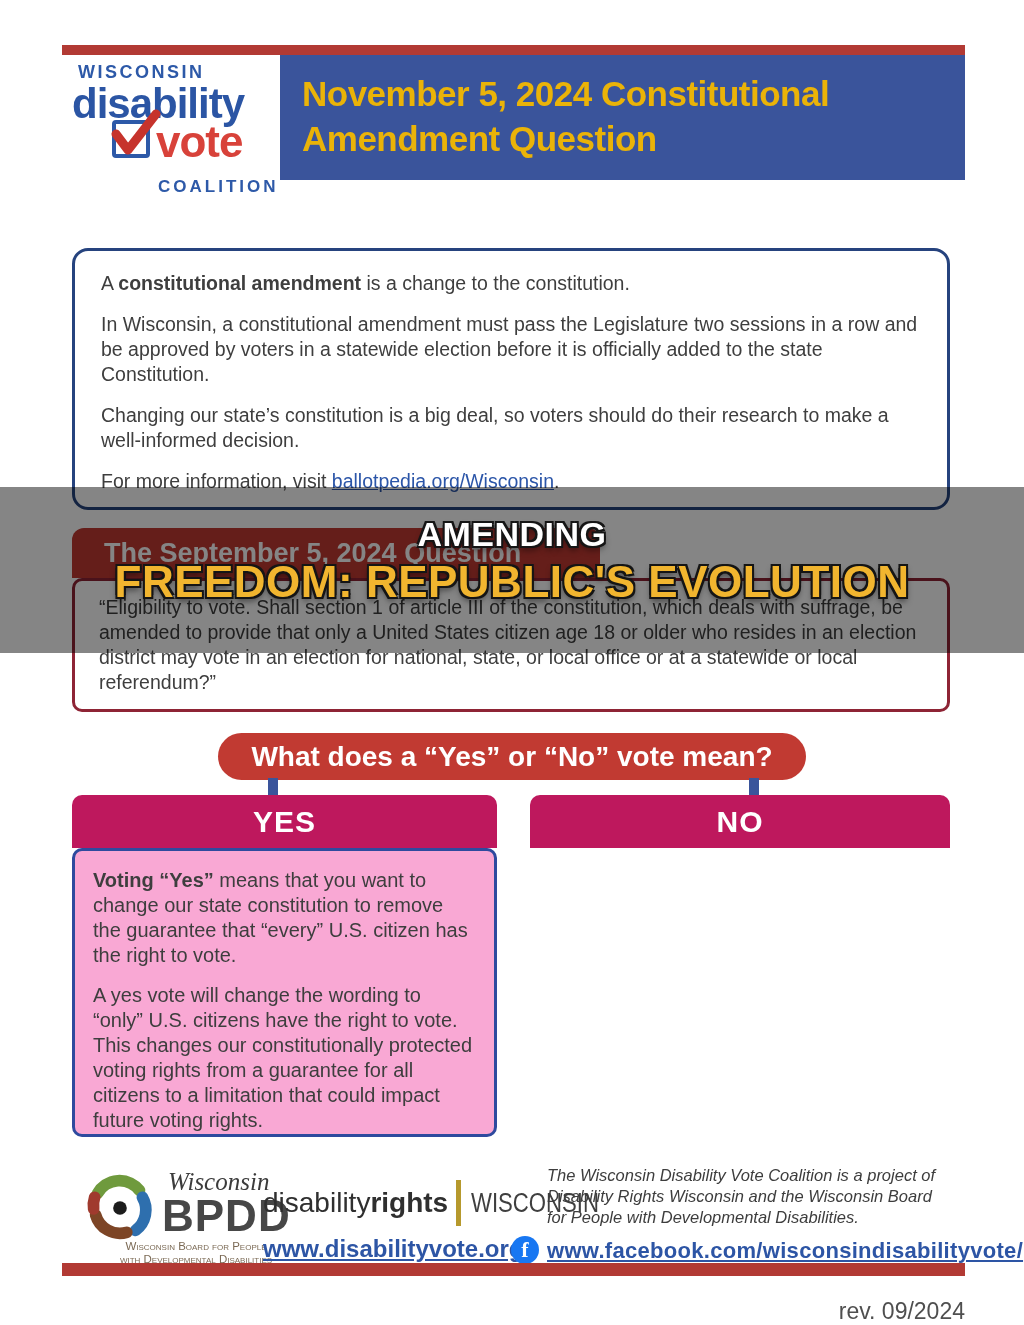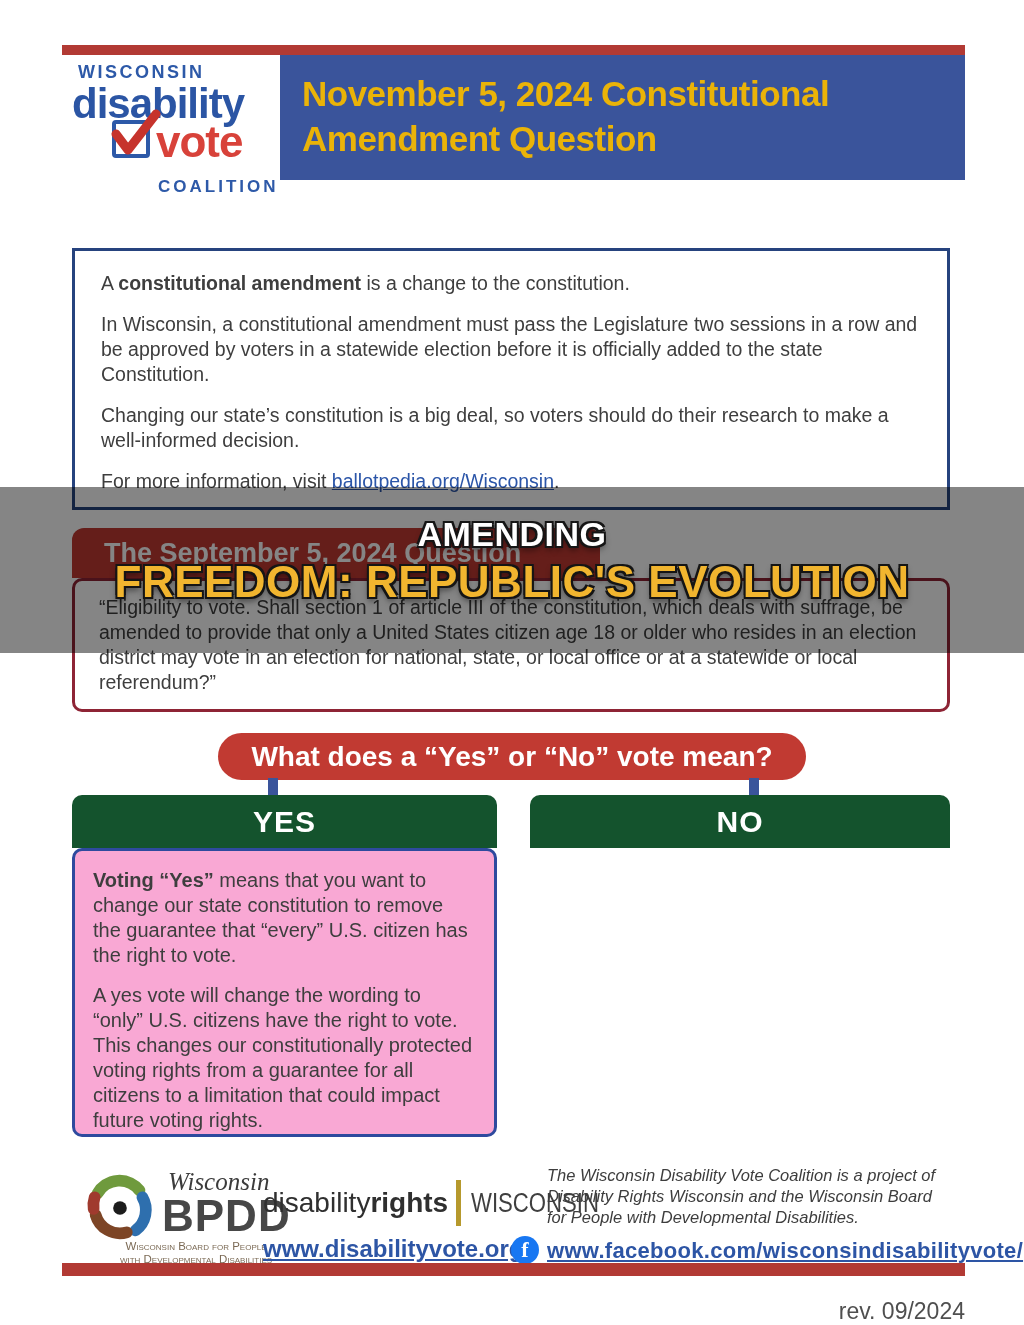--- a/index.html
+++ b/index.html
@@ -21,40 +21,40 @@
   .logo-coalition{left:158px;top:158px;font-size:17px;font-weight:bold;letter-spacing:3px;color:#2d59a8;margin-top:19px;}
 
   
   .main-header{left:280px;top:55px;width:685px;height:125px;background:#3a549b;}
   .main-header-text{position:absolute;left:22px;top:16px;width:640px;color:#eab308;
         font-size:35px;font-weight:bold;line-height:45px;letter-spacing:-0.5px;}
 
   
   .s1-tab{left:72px;top:203px;width:590px;height:45px;background:#3a549b;border-radius:12px 12px 0 0;}
   .s1-tab-text{position:absolute;left:32px;top:8px;color:#fff;font-size:26px;font-weight:bold;}
-  .s1-box{left:72px;top:248px;width:878px;height:262px;background:#fff;border:3px solid #26437e;border-radius:0;box-sizing:border-box;}
+  .s1-box{left:72px;top:248px;width:878px;height:262px;background:#fff;border:3px solid #26437e;border-radius:16px;box-sizing:border-box;}
   .s1-box p{margin:0;padding:0 26px;font-size:19.5px;line-height:25px;color:#3e3e3e;}
   .s1-box .p1{margin-top:20px;}
   .s1-box .p2{margin-top:16px;}
   .b{font-weight:bold;}
   .link{color:#2b55a8;text-decoration:underline;cursor:pointer;}
 
   
   .s2-tab{left:72px;top:528px;width:528px;height:50px;background:#c13a32;border-radius:12px 12px 0 0;}
   .s2-tab-text{position:absolute;left:32px;top:10px;color:#fff;font-size:27px;font-weight:bold;}
   .s2-box{left:72px;top:578px;width:878px;height:134px;background:#fff;border:3px solid #8e2435;border-radius:10px;box-sizing:border-box;}
   .s2-box p{margin:14px 24px 0 24px;font-size:19.5px;line-height:25px;color:#3e3e3e;}
 
   
   .banner{left:218px;top:733px;width:588px;height:47px;background:#c13a32;border-radius:24px;
           display:flex;align-items:center;justify-content:center;}
   .banner-text{color:#fff;font-size:28px;font-weight:bold;}
   .stub{top:778px;width:10px;height:20px;background:#3a549b;}
   .stub-yes{left:268px;} .stub-no{left:749px;}
-  .vote-head{top:795px;height:53px;background:#14532d;border-radius:10px 10px 0 0;
+  .vote-head{top:795px;height:53px;background:#be185d;border-radius:10px 10px 0 0;
              display:flex;align-items:center;justify-content:center;color:#fff;font-size:30px;font-weight:bold;letter-spacing:1px;}
   .yes-head{left:72px;width:425px;} .no-head{left:530px;width:420px;}
   .vote-box{background:#f9a8d4;border:3px solid #2e4a9e;border-radius:10px;box-sizing:border-box;}
   .yes-box{left:72px;top:848px;width:425px;height:289px;}
   .no-box{left:530px;top:848px;width:420px;height:162px;}
   .vote-box p{margin:0;padding:0 18px;font-size:20px;line-height:25px;color:#3e3e3e;}
   .vote-box .p1{margin-top:17px;} .vote-box .p2{margin-top:15px;}
 
   
   .overlay{left:0;top:487px;width:1024px;height:166px;background:rgba(0,0,0,0.48);z-index:50;}

